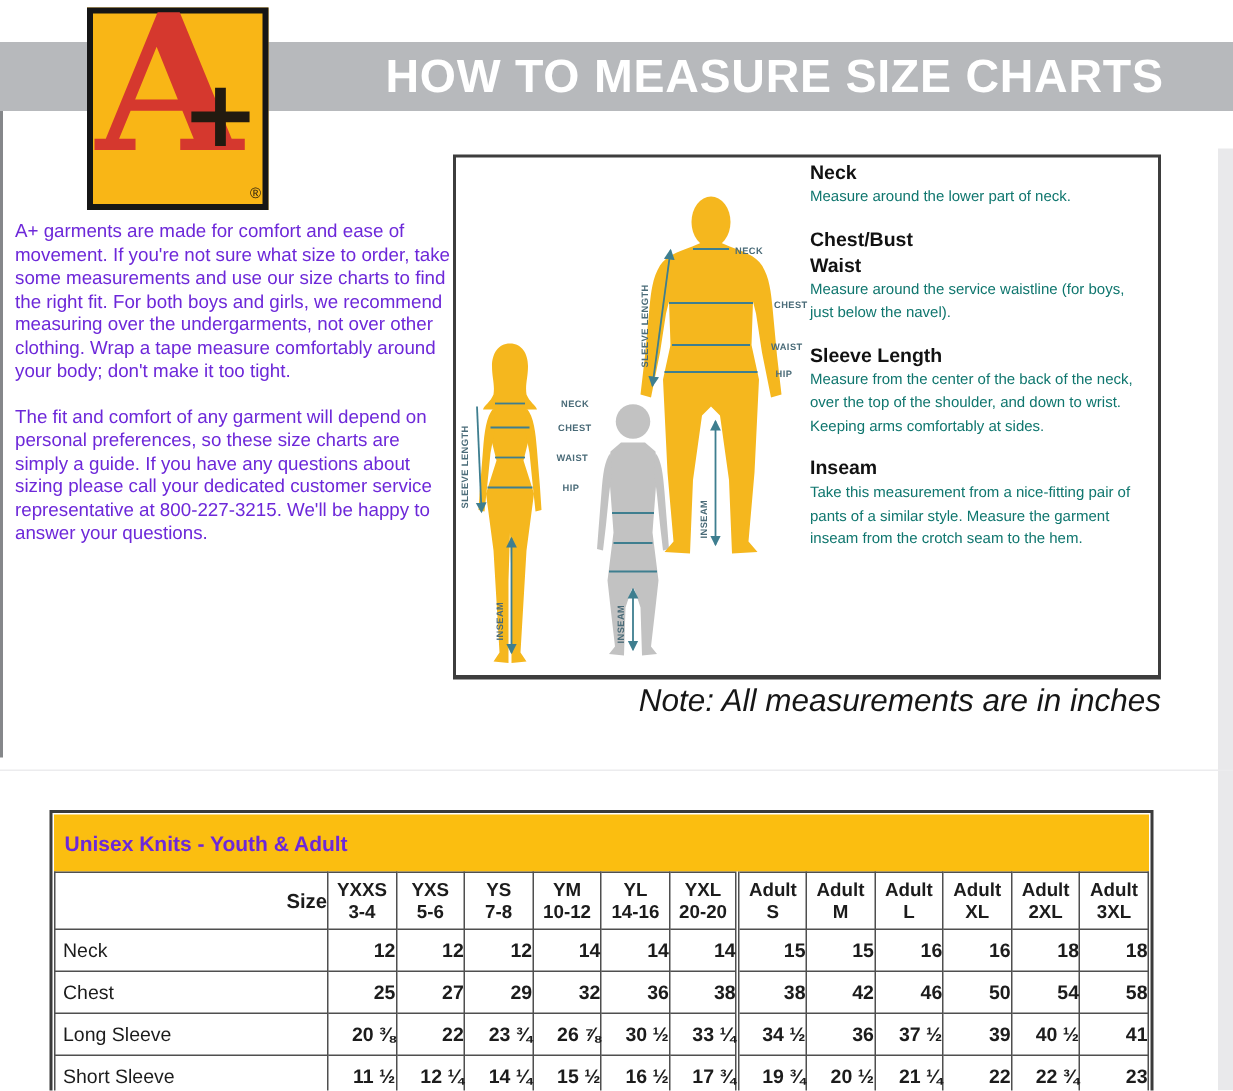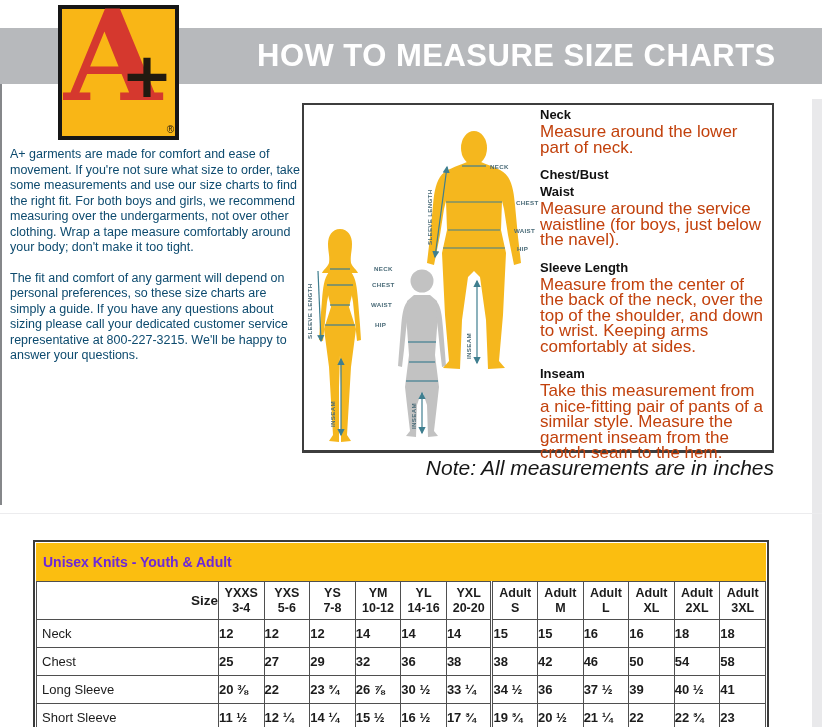--- a/index.html
+++ b/index.html
@@ -5,55 +5,55 @@
   html,body{margin:0;padding:0;}
   body{
     width:822px;height:727px;position:relative;overflow:hidden;
     background:#ffffff;font-family:"Liberation Sans",sans-serif;
   }
   
   .left-edge-line{position:absolute;left:0;top:28px;width:2px;height:477px;background:#85878a;}
   .right-edge-strip{position:absolute;right:0;top:99px;width:10px;height:628px;background:#e9e9eb;}
   .page-break-line{position:absolute;left:0;top:513px;width:822px;height:1px;background:#ececee;}
   
-  .banner{position:absolute;left:0;top:28px;width:822px;height:56px;background:#b7b9bc;}
+  .banner{position:absolute;left:0;top:28px;width:822px;height:46px;background:#b7b9bc;}
   .banner-title{position:absolute;left:257px;top:50%;transform:translateY(-50%);
     color:#ffffff;font-weight:bold;font-size:31px;letter-spacing:0.5px;white-space:nowrap;}
   
   .logo{position:absolute;left:58px;top:5px;width:113px;height:127px;background:#f9b616;
     border:4px solid #161616;z-index:5;}
   .logo-a{position:absolute;left:2px;top:-16px;font-family:"DejaVu Serif",serif;font-weight:bold;
     font-size:126px;line-height:1;color:#d5382e;}
   .logo-plus{position:absolute;right:2px;top:36px;font-family:"DejaVu Sans",sans-serif;
     font-weight:bold;font-size:62px;line-height:1;color:#221a10;}
   .logo-reg{position:absolute;right:1px;bottom:1px;font-size:10px;color:#221a10;}
   
   .intro{position:absolute;left:10px;top:147px;width:291px;}
   .intro h1{font-size:30px;font-weight:400;color:#161616;margin:0 0 13px 0;line-height:1.15;letter-spacing:-0.3px;}
-  .intro p{font-size:12.5px;line-height:15.5px;color:#0c4a6e;margin:0 0 15px 0;}
+  .intro p{font-size:12.5px;line-height:15.5px;color:#6d28d9;margin:0 0 15px 0;}
   
   .diagram-box{position:absolute;left:302px;top:103px;width:472px;height:350px;
     border:2px solid #3d3d3d;border-bottom-width:3px;box-sizing:border-box;background:#fff;}
   .figures-svg{position:absolute;left:0;top:0;}
   .instructions{position:absolute;left:236px;top:2px;width:226px;}
   .instructions h3{font-size:13px;font-weight:bold;color:#111;margin:0 0 1px 0;line-height:16px;}
-  .instructions p{font-size:17px;line-height:15.5px;color:#c2410c;margin:0 0 12px 0;}
+  .instructions p{font-size:10px;line-height:15.5px;color:#0f766e;margin:0 0 12px 0;}
   .note{position:absolute;left:302px;top:456px;width:472px;text-align:right;
     font-style:italic;font-size:21px;color:#161616;}
   
   .size-table{position:absolute;left:33px;top:540px;width:736px;box-sizing:border-box;
     border:2px solid #3b3b3b;background:#fff;padding:1px;}
   .table-title-bar{height:38px;background:#fbbe10;display:flex;align-items:center;padding-left:7px;box-sizing:border-box;}
   .table-title-bar span{font-size:14px;font-weight:bold;color:#6d28d9;}
   table.grid{border-collapse:collapse;table-layout:fixed;width:100%;}
   table.grid th,table.grid td{border:1px solid #4f4f4f;padding:0;}
   table.grid col.c-label{width:182px;}
   table.grid th{height:37px;font-size:12.5px;font-weight:bold;color:#1c1c1c;text-align:center;vertical-align:middle;line-height:15px;}
   table.grid th.lbl{text-align:right;padding-left:5px;font-size:13.5px;}
-  table.grid td{height:27px;font-size:13px;color:#1c1c1c;text-align:left;vertical-align:middle;}
+  table.grid td{height:27px;font-size:13px;color:#1c1c1c;text-align:right;vertical-align:middle;}
   table.grid td.lbl{text-align:left;padding-left:5px;font-weight:normal;}
   table.grid td.val{font-weight:bold;}
   table.grid .asep{border-left:3px double #4f4f4f;}
   .chl,.chs{display:block;}
 </style>
 </head>
 <body>
 
 <div class="left-edge-line"></div>
 <div class="right-edge-strip"></div>

